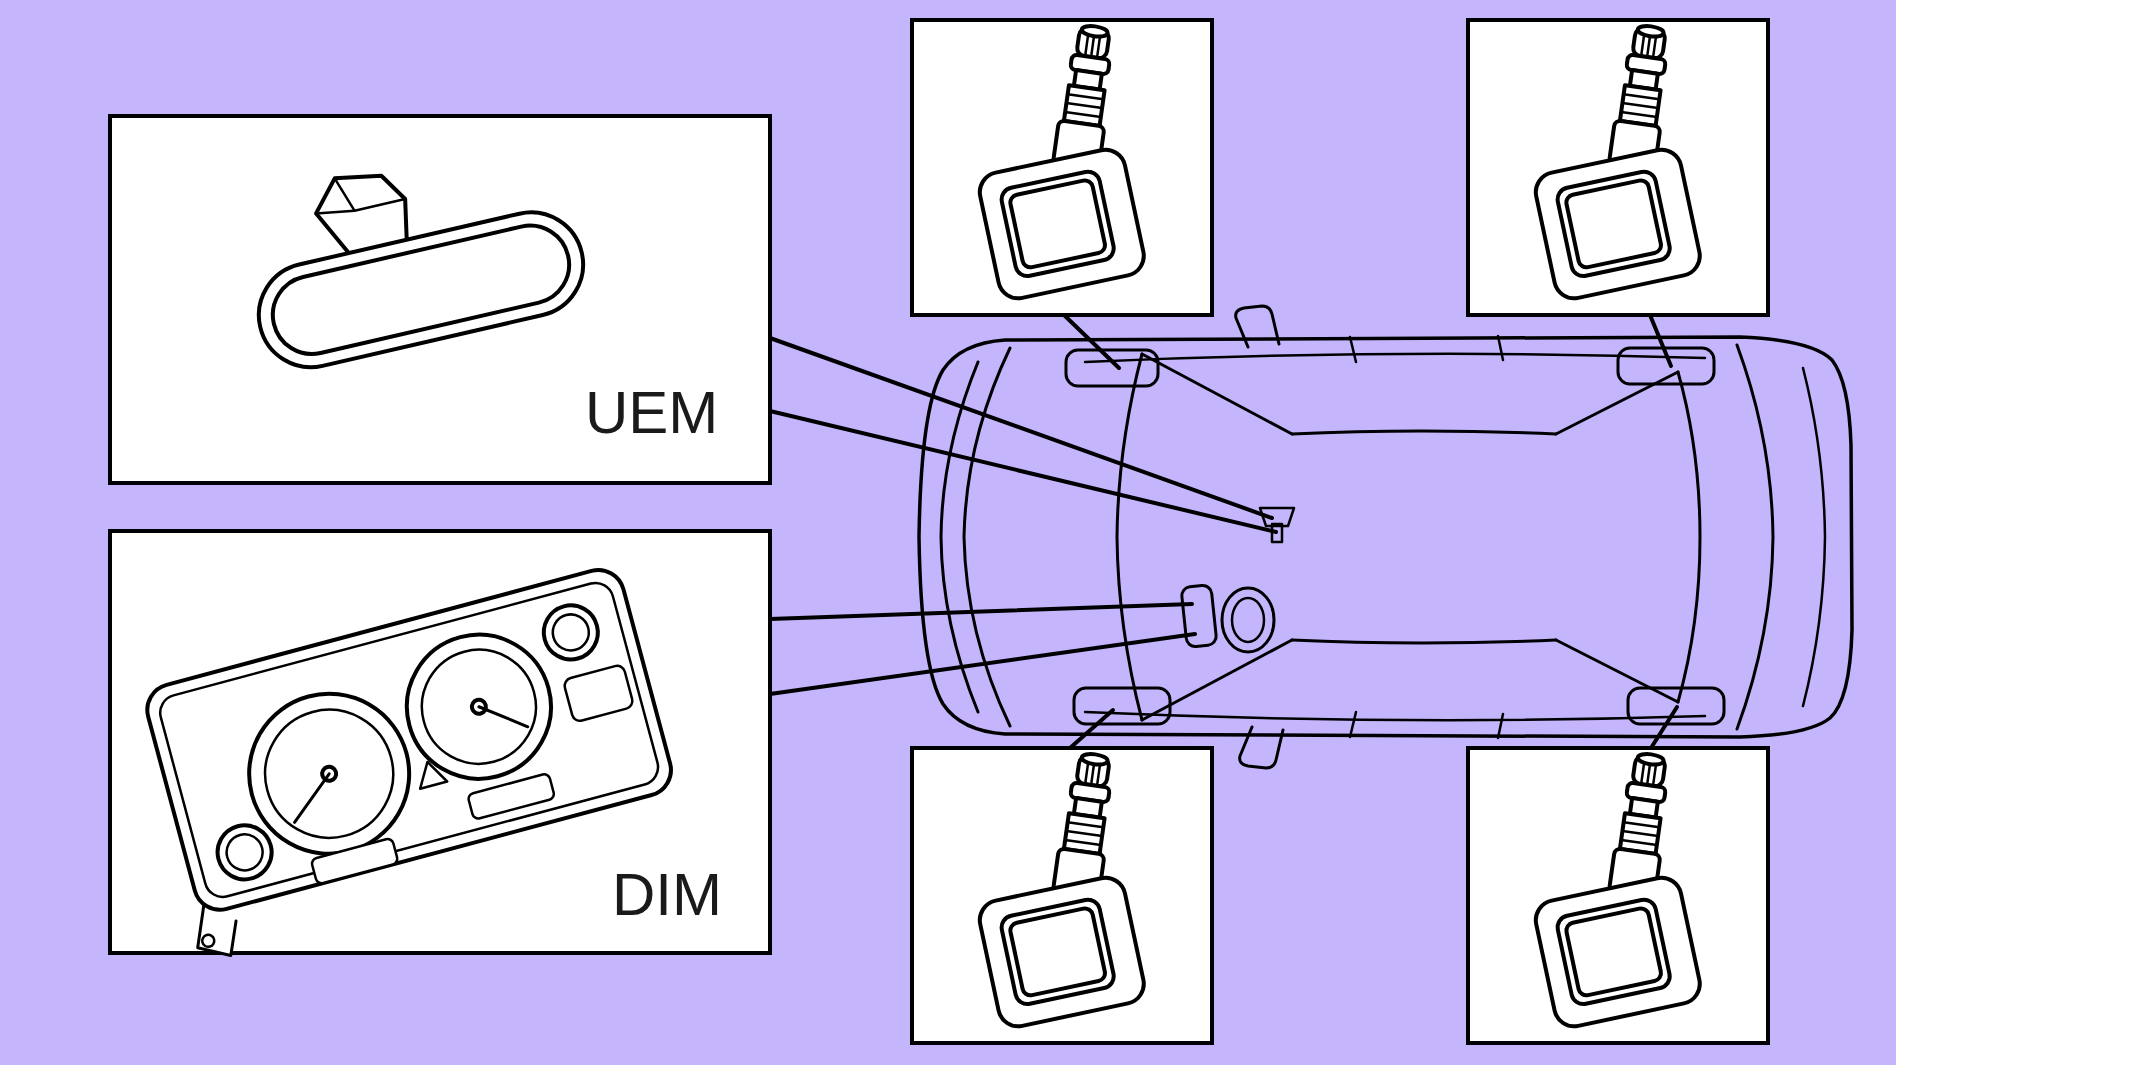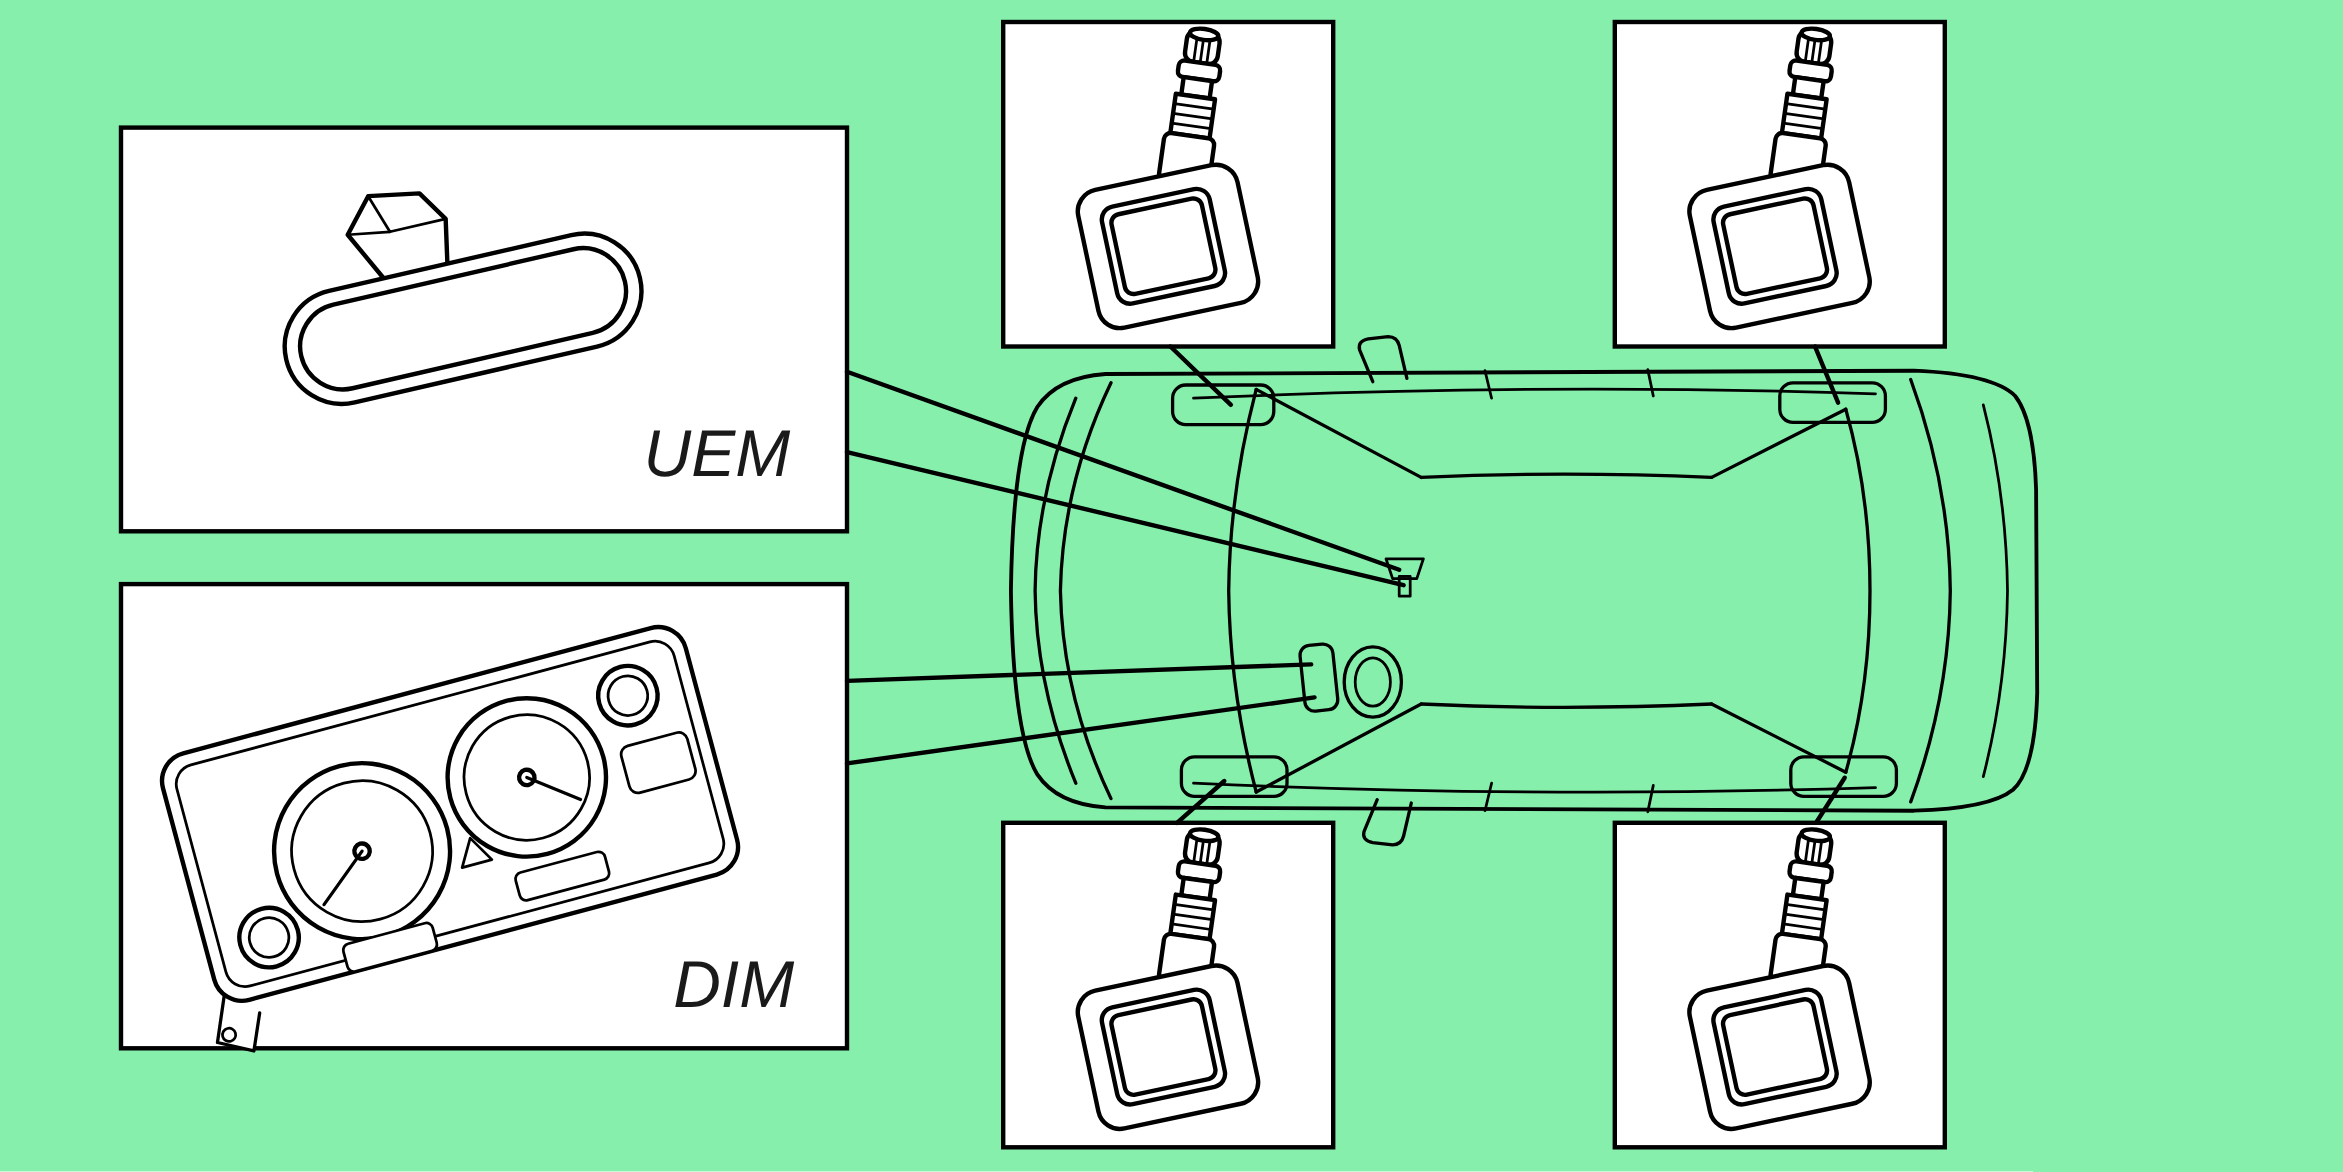--- a/index.html
+++ b/index.html
@@ -1,21 +1,20 @@
 <!DOCTYPE html>
 <html><head>
 <meta charset="utf-8">
 <style>
   html,body { margin:0; padding:0; background:#ffffff; }
   #stage {
     position:relative;
-    width:2130px; height:1065px;
-    background:#86efac;
+    width:1896px; height:1065px;
+    background:#c4b5fd;
     font-family:"Liberation Sans", sans-serif;
-    font-style:italic;
   }
   svg { display:block; }
   .box   { fill:#ffffff; stroke:#000000; stroke-width:4; }
   .lead  { stroke:#000000; stroke-width:4; fill:none; stroke-linecap:round; }
   .ln    { stroke:#000000; fill:none; stroke-linecap:round; stroke-linejoin:round; }
   .w35   { stroke-width:3.5; }
   .w3    { stroke-width:3; }
   .w25   { stroke-width:2.5; }
   .label { font-family:"Liberation Sans", sans-serif; font-size:60px; fill:#1a1a1a; }
 </style>

